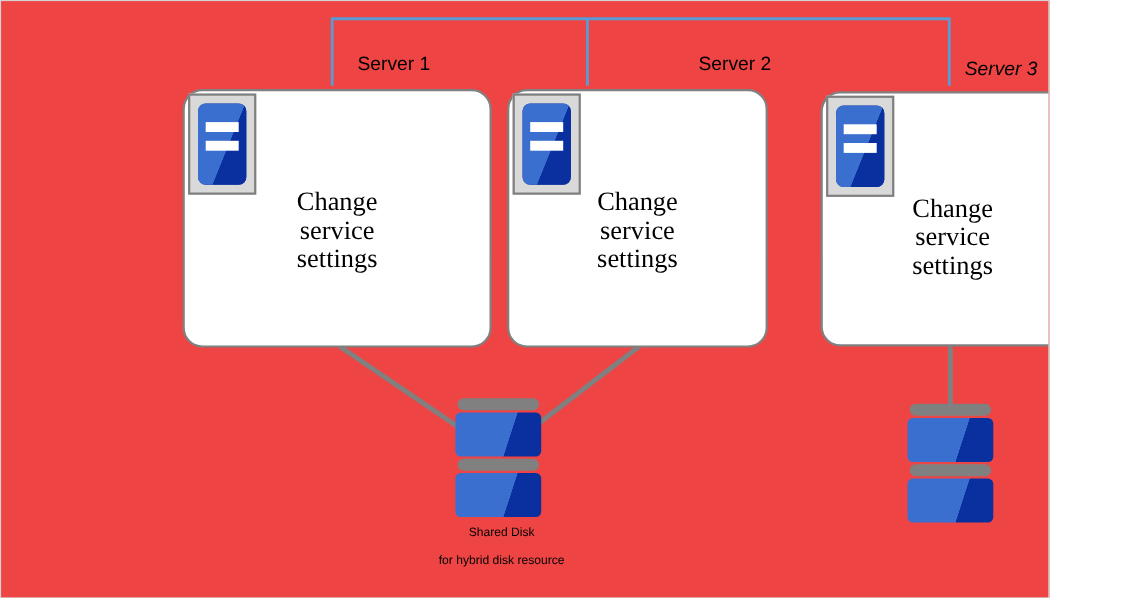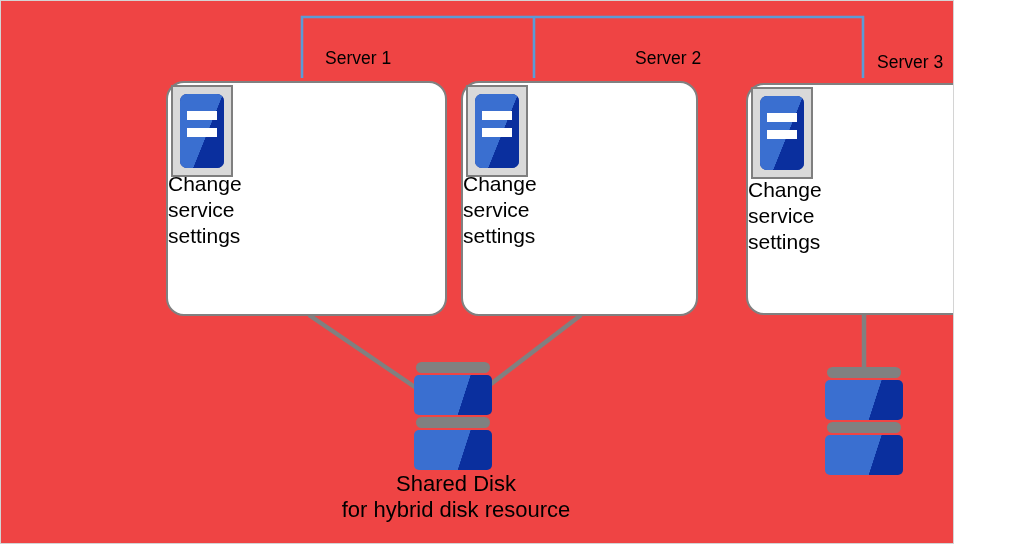--- a/index.html
+++ b/index.html
@@ -34,25 +34,26 @@
     position: absolute;
     box-sizing: border-box;
     background: #ffffff;
     border: 2px solid #808080;
     border-radius: 18px;
   }
   .server-text {
     position: absolute;
     left: 0;
     width: 100%;
-    text-align: left;
-    font-size: 21px;
+    text-align: center;
+    font-size: 24px;
     line-height: 26px;
     color: #000000;
     white-space: pre-line;
+    font-family: Liberation Serif, serif;
   }
 
   
   .server-icon {
     position: absolute;
     box-sizing: border-box;
     width: 62px;
     height: 92px;
     background: #d9d9d9;
     border: 2px solid #7f7f7f;
@@ -102,21 +103,21 @@
     margin-top: 2px;
     margin-bottom: 2px;
     overflow: hidden;
     background: linear-gradient(108deg, #3a6fd0 0%, #3a6fd0 62%, #0a2f9e 62.5%, #0a2f9e 100%);
   }
 
   
   .caption {
     position: absolute;
     text-align: center;
-    font-size: 22px;
+    font-size: 11px;
     line-height: 26px;
     color: #000000;
     white-space: pre-line;
   }
 
   
   .bracket-label {
     position: absolute;
     font-size: 17.5px;
     line-height: 20px;
@@ -138,21 +139,21 @@
 
     <line x1="308" y1="314" x2="452" y2="412" stroke="#808080" stroke-width="4.5"></line>
 
     <line x1="580" y1="314" x2="452" y2="412" stroke="#808080" stroke-width="4.5"></line>
 
     <line x1="863" y1="313" x2="863" y2="372" stroke="#808080" stroke-width="4.5"></line>
   </svg>
 
   <div class="bracket-label" style="left:324px; top:47px;">Server 1</div>
   <div class="bracket-label" style="left:590px; top:47px;margin-left:44px;">Server 2</div>
-  <div class="bracket-label" style="left:876px; top:51px;">Server 3</div>
+  <div class="bracket-label" style="left:876px; top:51px;font-style:italic;">Server 3</div>
 
   <div class="server-box" style="left:165px; top:80px; width:281px; height:235px;">
     <div class="server-text" style="top:88px;">Change
 service
 settings</div>
   </div>
   <div class="server-icon" style="left:170px; top:84px;">
     <div class="chassis">
       <div class="gloss"></div>
       <div class="bar b1"></div>

